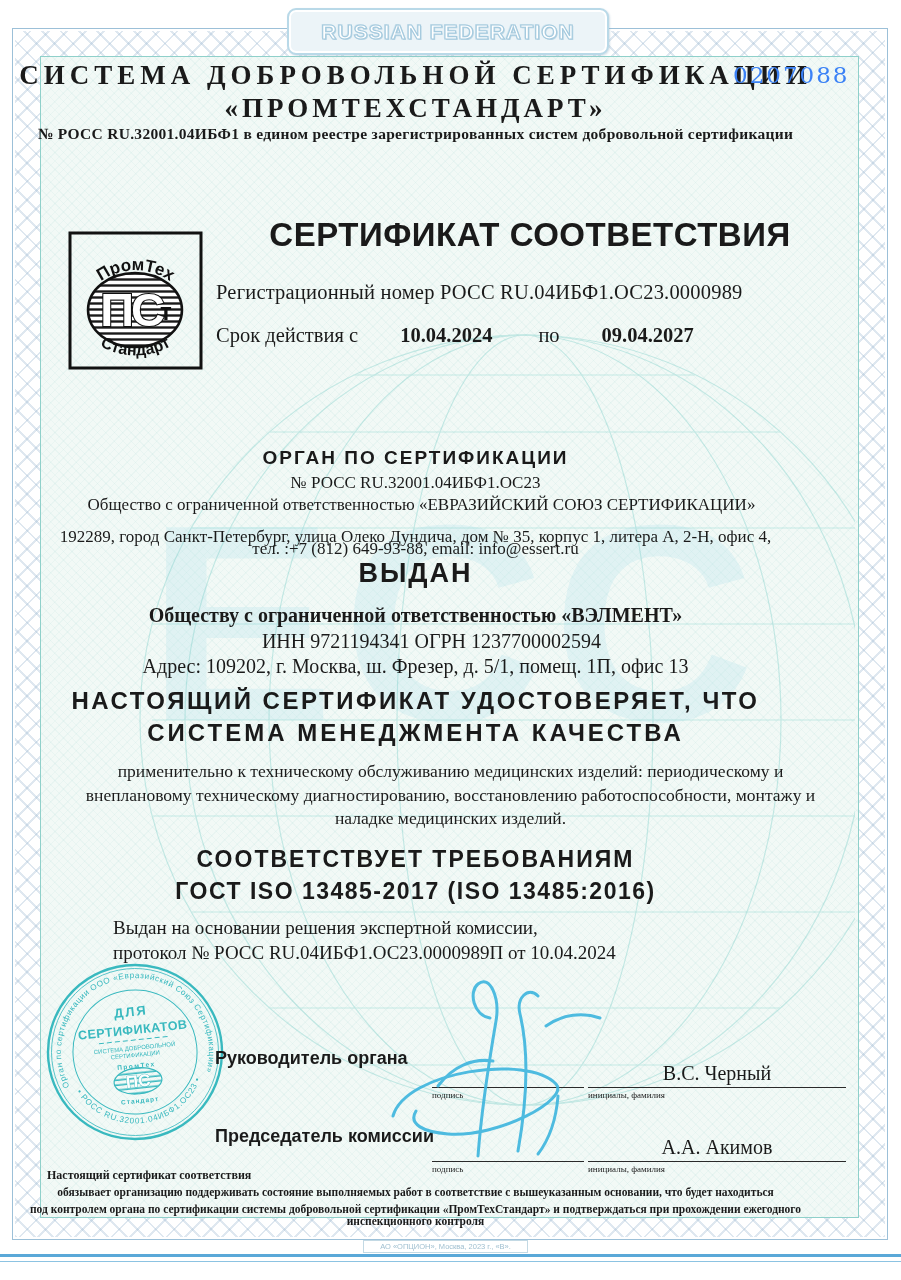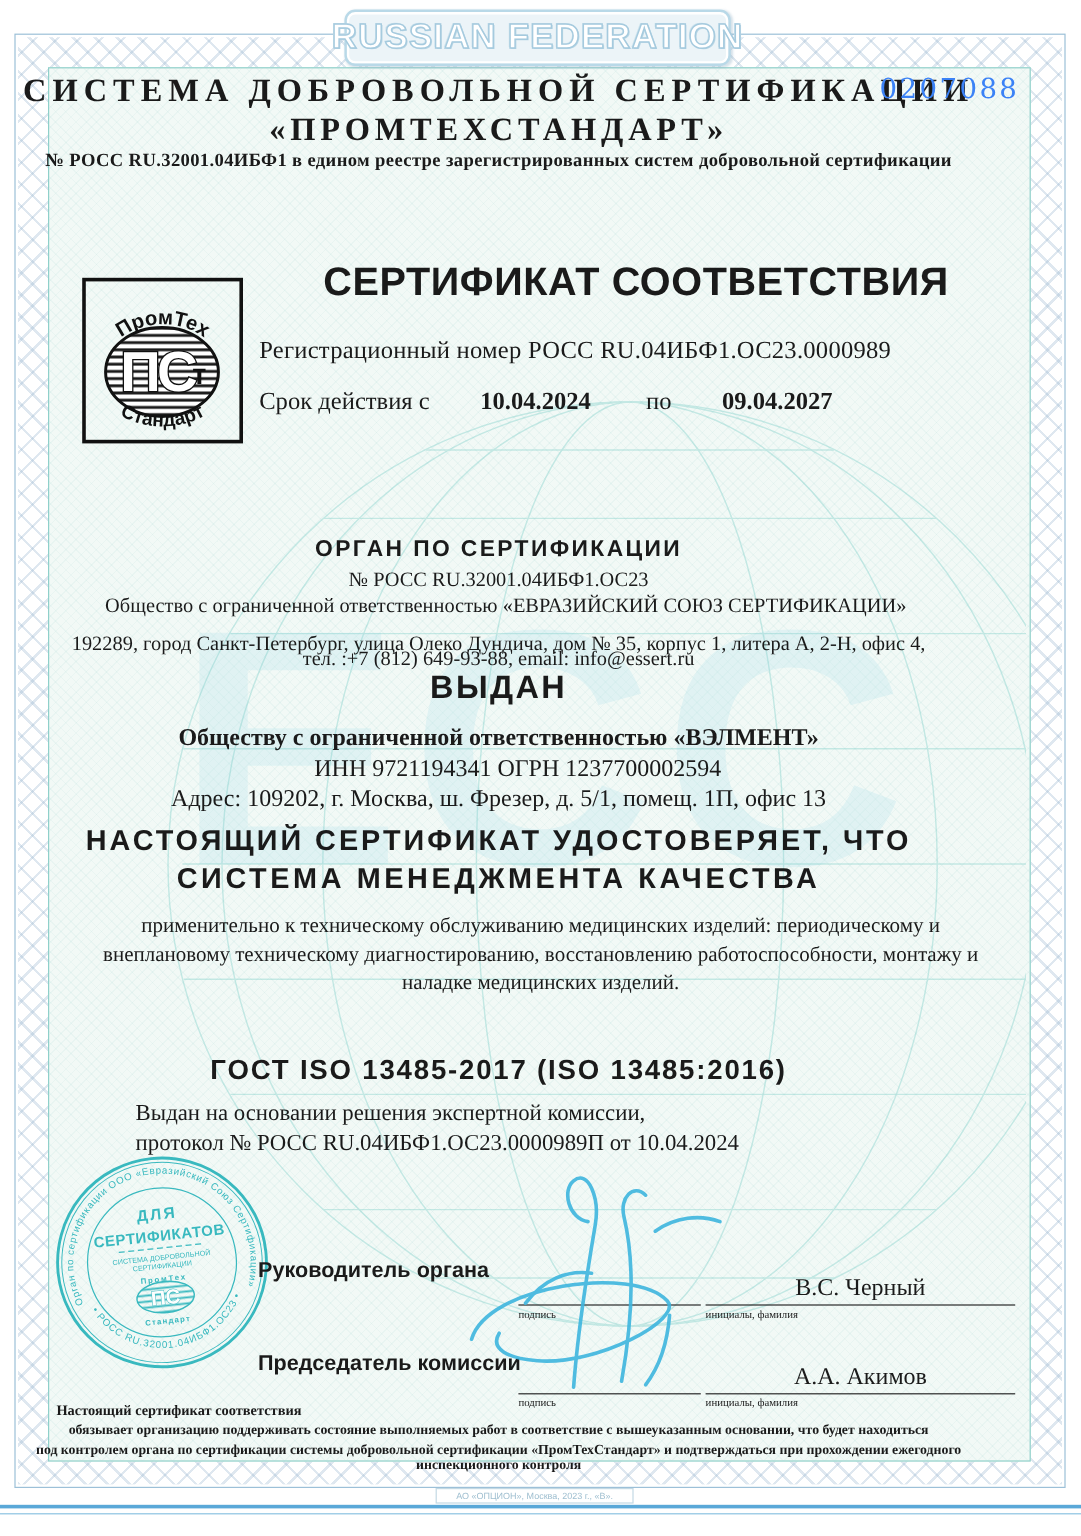--- a/index.html
+++ b/index.html
@@ -35,21 +35,21 @@
   .watermark { position:absolute; left:55px; top:290px; width:800px; height:845px; z-index:1; pointer-events:none; }
 
   
   .banner {
     position:absolute; left:287px; top:8px; width:322px; height:47px; z-index:5;
     background:#ecf4f8; border:2px solid #b9d9e8; border-radius:9px;
     box-shadow: inset 0 0 0 2px #fff, 1px 1px 2px rgba(150,180,200,.4);
     display:flex; align-items:center; justify-content:center;
   }
   .banner span {
-    font-family:"Liberation Sans", sans-serif; font-weight:700; font-size:29px; letter-spacing:1px;
+    font-family:"Liberation Sans", sans-serif; font-weight:700; font-size:21px; letter-spacing:1px;
     color:#ffffff; -webkit-text-stroke:1.2px #a5cade;
     text-shadow:1px 1px 0 #bcd8e6, -1px -1px 0 #cfe4ee;
     white-space:nowrap;
   }
 
   
   .abs { position:absolute; z-index:4; }
   .cw  { left:0; width:831px; text-align:center; }
   .sans { font-family:"Liberation Sans", sans-serif; font-weight:700; }
 
@@ -192,20 +192,21 @@
   <div class="abs cw sans issued-heading">ВЫДАН</div>
   <div class="abs cw issued-company">Обществу с ограниченной ответственностью «ВЭЛМЕНТ»</div>
   <div class="abs cw issued-reqs">ИНН 9721194341 ОГРН 1237700002594</div>
   <div class="abs cw issued-address">Адрес: 109202, г. Москва, ш. Фрезер, д. 5/1, помещ. 1П, офис 13</div>
 
   <div class="abs cw sans statement1">НАСТОЯЩИЙ СЕРТИФИКАТ УДОСТОВЕРЯЕТ, ЧТО</div>
   <div class="abs cw sans statement2">СИСТЕМА МЕНЕДЖМЕНТА КАЧЕСТВА</div>
 
   <div class="abs scope">применительно к техническому обслуживанию медицинских изделий: периодическому и внеплановому техническому диагностированию, восстановлению работоспособности, монтажу и наладке медицинских изделий.</div>
 
+  <div class="abs cw sans conf1">СООТВЕТСТВУЕТ ТРЕБОВАНИЯМ</div>
   <div class="abs cw sans conf2">ГОСТ ISO 13485-2017 (ISO 13485:2016)</div>
 
   <div class="abs basis1">Выдан на основании решения экспертной комиссии,</div>
   <div class="abs basis2">протокол № РОСС RU.04ИБФ1.ОС23.0000989П от 10.04.2024</div>
 
   <svg class="stamp-svg" viewBox="0 0 180 180" width="180" height="180">
     <defs>
       <pattern id="thatch" width="5" height="5" patternUnits="userSpaceOnUse">
         <line x1="0" y1="1.2" x2="5" y2="1.2" stroke="#2ab4bb" stroke-width="1.6"></line>
       </pattern>

